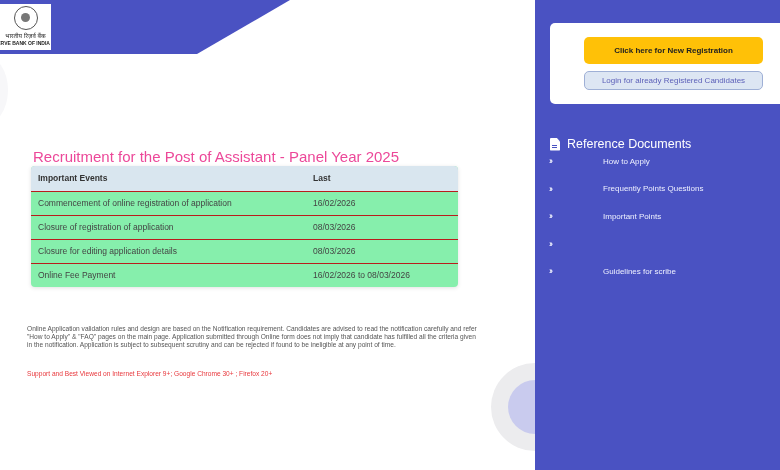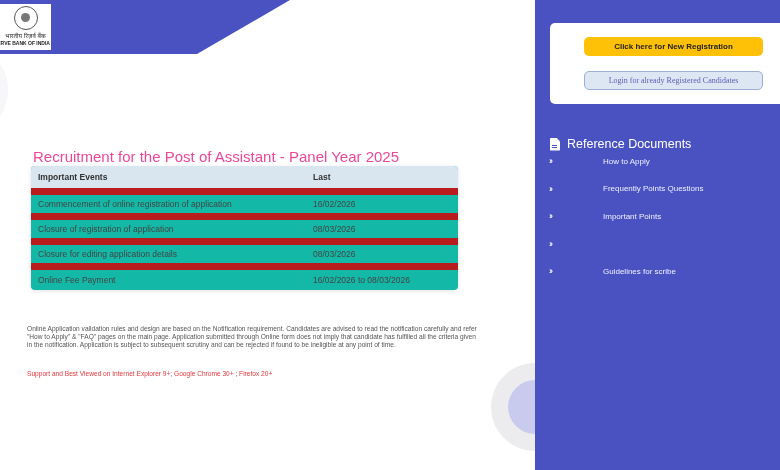--- a/index.html
+++ b/index.html
@@ -9,36 +9,36 @@
   .top-banner { position: absolute; left: 0; top: 0; width: 300px; height: 54px; }
   .logo-box { position: absolute; left: 0; top: 4px; width: 51px; height: 46px; background: #fff; display: flex; flex-direction: column; align-items: center; justify-content: flex-start; overflow: hidden; }
   .logo-emblem { width: 24px; height: 24px; border-radius: 50%; border: 1.5px solid #555; margin-top: 2px; position: relative; }
   .logo-emblem::after { content: ""; position: absolute; left: 6px; top: 6px; width: 9px; height: 9px; border-radius: 50%; background: #777; }
   .logo-hindi { font-size: 6px; color: #222; margin-top: 2px; white-space: nowrap; font-family: "DejaVu Sans", sans-serif; }
   .logo-english { font-size: 5px; font-weight: bold; color: #222; white-space: nowrap; margin-left: -14px; }
 
   .left-deco { position: absolute; left: -40px; top: 55px; width: 48px; height: 70px; border-radius: 50%; background: #f7f7f9; }
   .page-title { position: absolute; left: 33px; top: 148px; font-size: 15px; color: #ec4899; white-space: nowrap; }
 
-  .events-table { position: absolute; left: 31px; top: 166px; width: 427px; border-radius: 4px; box-shadow: 0 1px 4px rgba(0,0,0,0.12); overflow: hidden; background: #14b8a6; }
+  .events-table { position: absolute; left: 31px; top: 166px; width: 427px; border-radius: 4px; box-shadow: 0 1px 4px rgba(0,0,0,0.12); overflow: hidden; background: #86efac; }
   .events-table table { width: 100%; border-collapse: collapse; }
   .events-table th { background: #d9e6ef; font-size: 8.5px; font-weight: bold; color: #333; text-align: left; height: 25px; padding: 0 7px; }
-  .events-table td { font-size: 8.5px; color: #444; height: 24px; padding: 4px 7px; border-top: 7px solid #b91c1c; }
+  .events-table td { font-size: 8.5px; color: #444; height: 24px; padding: 4px 7px; border-top: 1px solid #b91c1c; }
   .events-table th:first-child, .events-table td:first-child { width: 275px; }
 
   .notice { position: absolute; left: 27px; top: 325px; width: 450px; font-size: 6.6px; line-height: 8.2px; color: #555; }
   .support { position: absolute; left: 27px; top: 370px; font-size: 6.6px; color: #e8383d; white-space: nowrap; }
 
   .deco-circle-outer { position: absolute; left: 491px; top: 363px; width: 88px; height: 88px; border-radius: 50%; background: #ececee; }
   .deco-circle-inner { position: absolute; left: 508px; top: 380px; width: 54px; height: 54px; border-radius: 50%; background: #c9cbee; }
 
   .sidebar { position: absolute; left: 535px; top: 0; width: 245px; height: 470px; background: #4a52c2; }
   .reg-card { position: absolute; left: 15px; top: 23px; width: 240px; height: 81px; background: #fff; border-radius: 5px; }
-  .btn-new { position: absolute; left: 34px; top: 14px; width: 179px; height: 19px; background: #ffc107; border-radius: 5px; border: none; font-size: 8px; font-weight: bold; color: #222; display: flex; align-items: center; justify-content: center; cursor: pointer; font-family: "Liberation Sans", sans-serif; }
-  .btn-login { position: absolute; left: 34px; top: 48px; width: 179px; height: 19px; background: #dde6f3; border: 1px solid #9fb0d6; border-radius: 5px; font-size: 8px; color: #5b5fb8; display: flex; align-items: center; justify-content: center; cursor: pointer; font-family: Liberation Serif, serif; }
+  .btn-new { position: absolute; left: 34px; top: 14px; width: 179px; height: 27px; background: #ffc107; border-radius: 5px; border: none; font-size: 8px; font-weight: bold; color: #222; display: flex; align-items: center; justify-content: center; cursor: pointer; font-family: "Liberation Sans", sans-serif; }
+  .btn-login { position: absolute; left: 34px; top: 48px; width: 179px; height: 19px; background: #dde6f3; border: 1px solid #9fb0d6; border-radius: 5px; font-size: 8px; color: #5b5fb8; display: flex; align-items: center; justify-content: center; cursor: pointer; font-family: Liberation Sans, sans-serif; }
 
   .ref-header { position: absolute; left: 15px; top: 128px; display: flex; align-items: center; margin-top: 9px; }
   .doc-icon { width: 10px; height: 13px; background: #fff; border-radius: 1px; position: relative; margin-right: 7px; clip-path: polygon(0 0, 65% 0, 100% 30%, 100% 100%, 0 100%); }
   .doc-icon::before { content: ""; position: absolute; left: 2px; top: 7px; width: 5px; height: 1px; background: #4a52c2; box-shadow: 0 2px 0 #4a52c2; }
   .ref-title { font-size: 12.5px; color: #fff; white-space: nowrap; }
 
   .ref-list { position: absolute; left: 14px; top: 152px; list-style: none; }
   .ref-item { display: flex; align-items: center; height: 18px; margin-bottom: 9.6px; cursor: pointer; }
   .chev { font-size: 9px; color: #e6e8fa; width: 14px; font-weight: bold; letter-spacing: -2px; }
   .ref-label { font-size: 8px; color: #eef0ff; white-space: nowrap; padding-left: 40px; }

